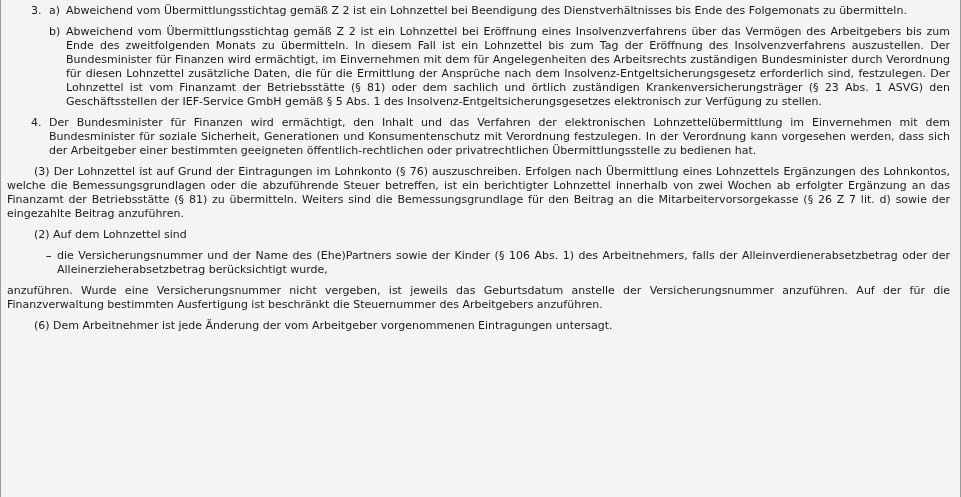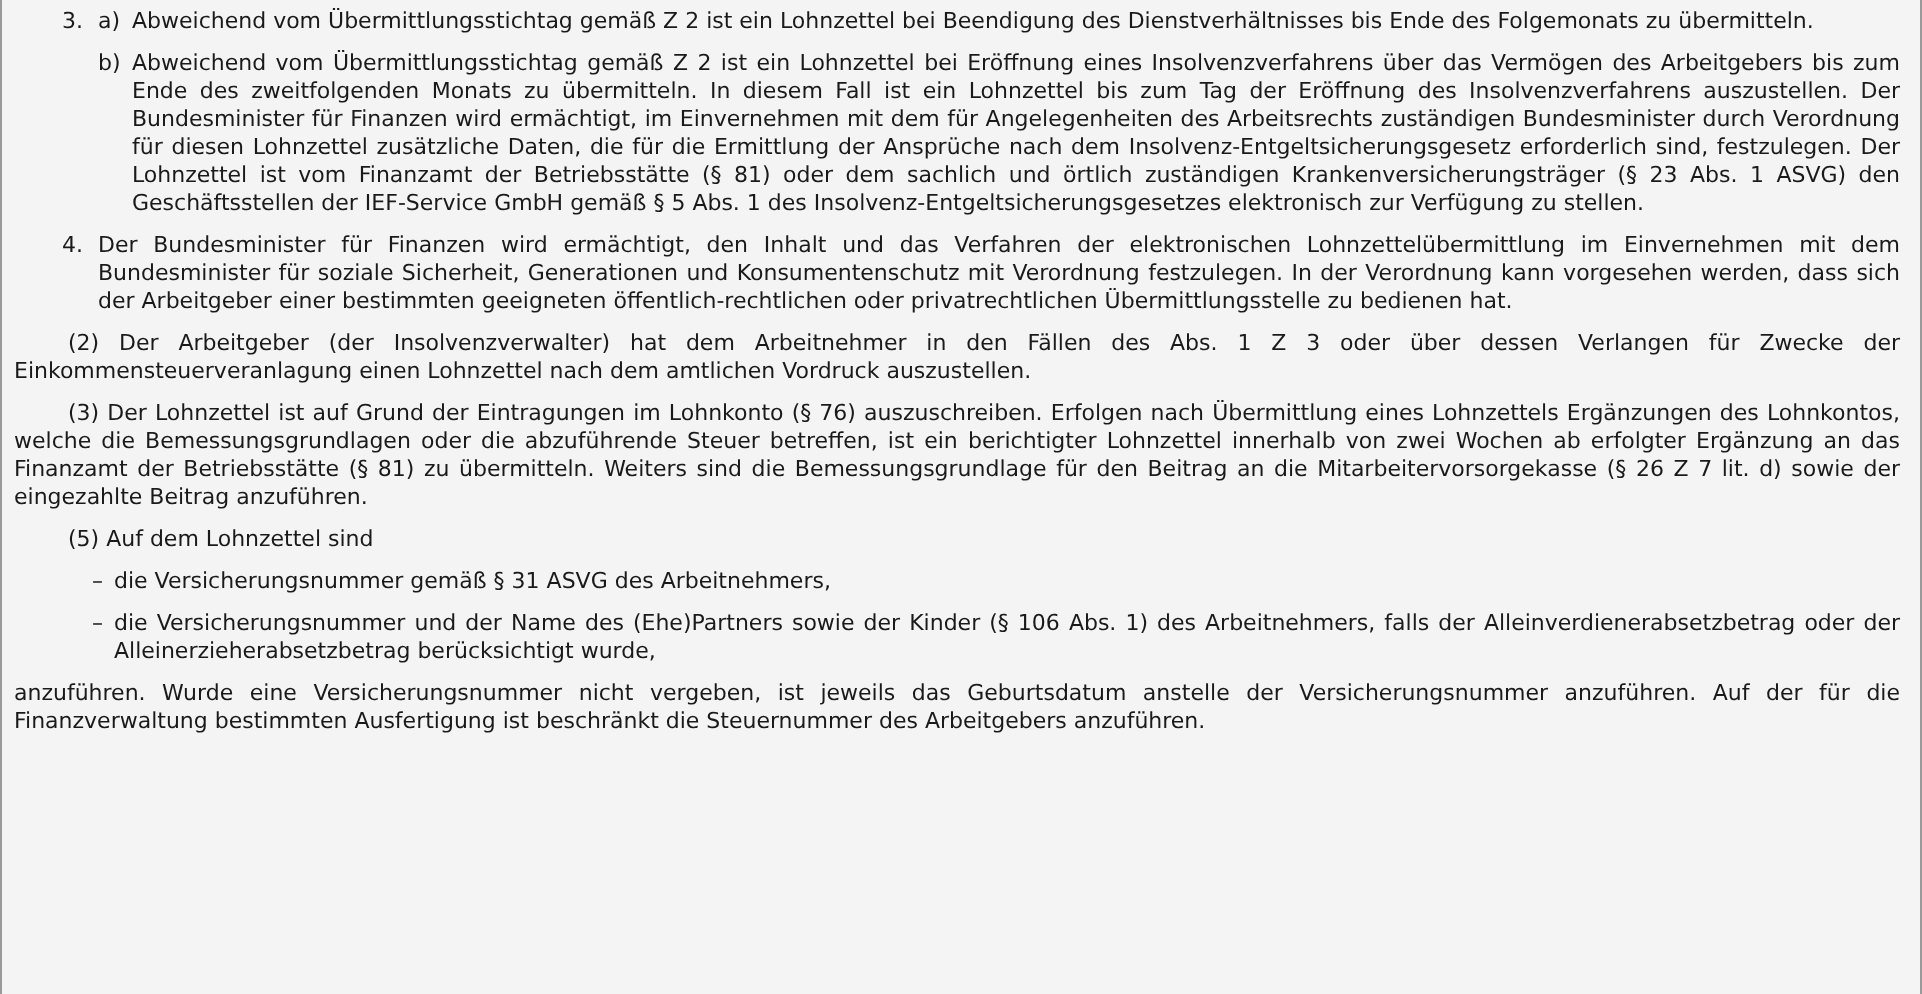--- a/index.html
+++ b/index.html
@@ -75,33 +75,32 @@
   <div class="block li sub">
     <span class="letter">b)</span>
     <span>Abweichend vom Übermittlungsstichtag gemäß Z&nbsp;2 ist ein Lohnzettel bei Eröffnung eines Insolvenzverfahrens über das Vermögen des Arbeitgebers bis zum Ende des zweitfolgenden Monats zu übermitteln. In diesem Fall ist ein Lohnzettel bis zum Tag der Eröffnung des Insolvenzverfahrens auszustellen. Der Bundesminister für Finanzen wird ermächtigt, im Einvernehmen mit dem für Angelegenheiten des Arbeitsrechts zuständigen Bundesminister durch Verordnung für diesen Lohnzettel zusätzliche Daten, die für die Ermittlung der Ansprüche nach dem Insolvenz-Entgeltsicherungsgesetz erforderlich sind, festzulegen. Der Lohnzettel ist vom Finanzamt der Betriebsstätte (§&nbsp;81) oder dem sachlich und örtlich zuständigen Krankenversicherungsträger (§&nbsp;23&nbsp;Abs.&nbsp;1&nbsp;ASVG) den Geschäftsstellen der IEF-Service GmbH gemäß §&nbsp;5 Abs.&nbsp;1 des Insolvenz-Entgeltsicherungsgesetzes elektronisch zur Verfügung zu stellen.</span>
   </div>
 
   <div class="block li numitem">
     <span class="num">4.</span>
     <span>Der Bundesminister für Finanzen wird ermächtigt, den Inhalt und das Verfahren der elektronischen Lohnzettelübermittlung im Einvernehmen mit dem Bundesminister für soziale Sicherheit, Generationen und Konsumentenschutz mit Verordnung festzulegen. In der Verordnung kann vorgesehen werden, dass sich der Arbeitgeber einer bestimmten geeigneten öffentlich-rechtlichen oder privatrechtlichen Übermittlungsstelle zu bedienen hat.</span>
   </div>
 
-  <div class="block par">(2) Der Arbeitgeber (der Insolvenzverwalter) hat dem Arbeitnehmer in den Fällen des Abs.&nbsp;1 Z&nbsp;3 oder über dessen Verlangen für Zwecke der Einkommensteuerveranlagung einen Lohnzettel nach dem amtlichen Vordruck auszustellen.</div>
 
   <div class="block par">(3) Der Lohnzettel ist auf Grund der Eintragungen im Lohnkonto (§&nbsp;76) auszuschreiben. Erfolgen nach Übermittlung eines Lohnzettels Ergänzungen des Lohnkontos, welche die Bemessungsgrundlagen oder die abzuführende Steuer betreffen, ist ein berichtigter Lohnzettel innerhalb von zwei Wochen ab erfolgter Ergänzung an das Finanzamt der Betriebsstätte (§&nbsp;81) zu übermitteln. Weiters sind die Bemessungsgrundlage für den Beitrag an die Mitarbeitervorsorgekasse (§&nbsp;26 Z&nbsp;7 lit.&nbsp;d) sowie der eingezahlte Beitrag anzuführen.</div>
 
 
-  <div class="block par">(5) Auf dem Lohnzettel sind</div>
+  <div class="block par">(2) Auf dem Lohnzettel sind</div>
 
   <div class="block bullet">
     <span class="dash">–</span>
-    <span>die Versicherungsnummer gemäß §&nbsp;31 ASVG des Arbeitnehmers,</span>
   </div>
 
   <div class="block bullet">
     <span class="dash">–</span>
     <span>die Versicherungsnummer und der Name des (Ehe)Partners sowie der Kinder (§&nbsp;106 Abs.&nbsp;1) des Arbeitnehmers, falls der Alleinverdienerabsetzbetrag oder der Alleinerzieherabsetzbetrag berücksichtigt wurde,</span>
   </div>
 
   <div class="block par noindent">anzuführen. Wurde eine Versicherungsnummer nicht vergeben, ist jeweils das Geburtsdatum anstelle der Versicherungsnummer anzuführen. Auf der für die Finanzverwaltung bestimmten Ausfertigung ist beschränkt die Steuernummer des Arbeitgebers anzuführen.</div>
 
+  <div class="block par">(6) Dem Arbeitnehmer ist jede Änderung der vom Arbeitgeber vorgenommenen Eintragungen untersagt.</div>
 
 </div>
 
 </body></html>

